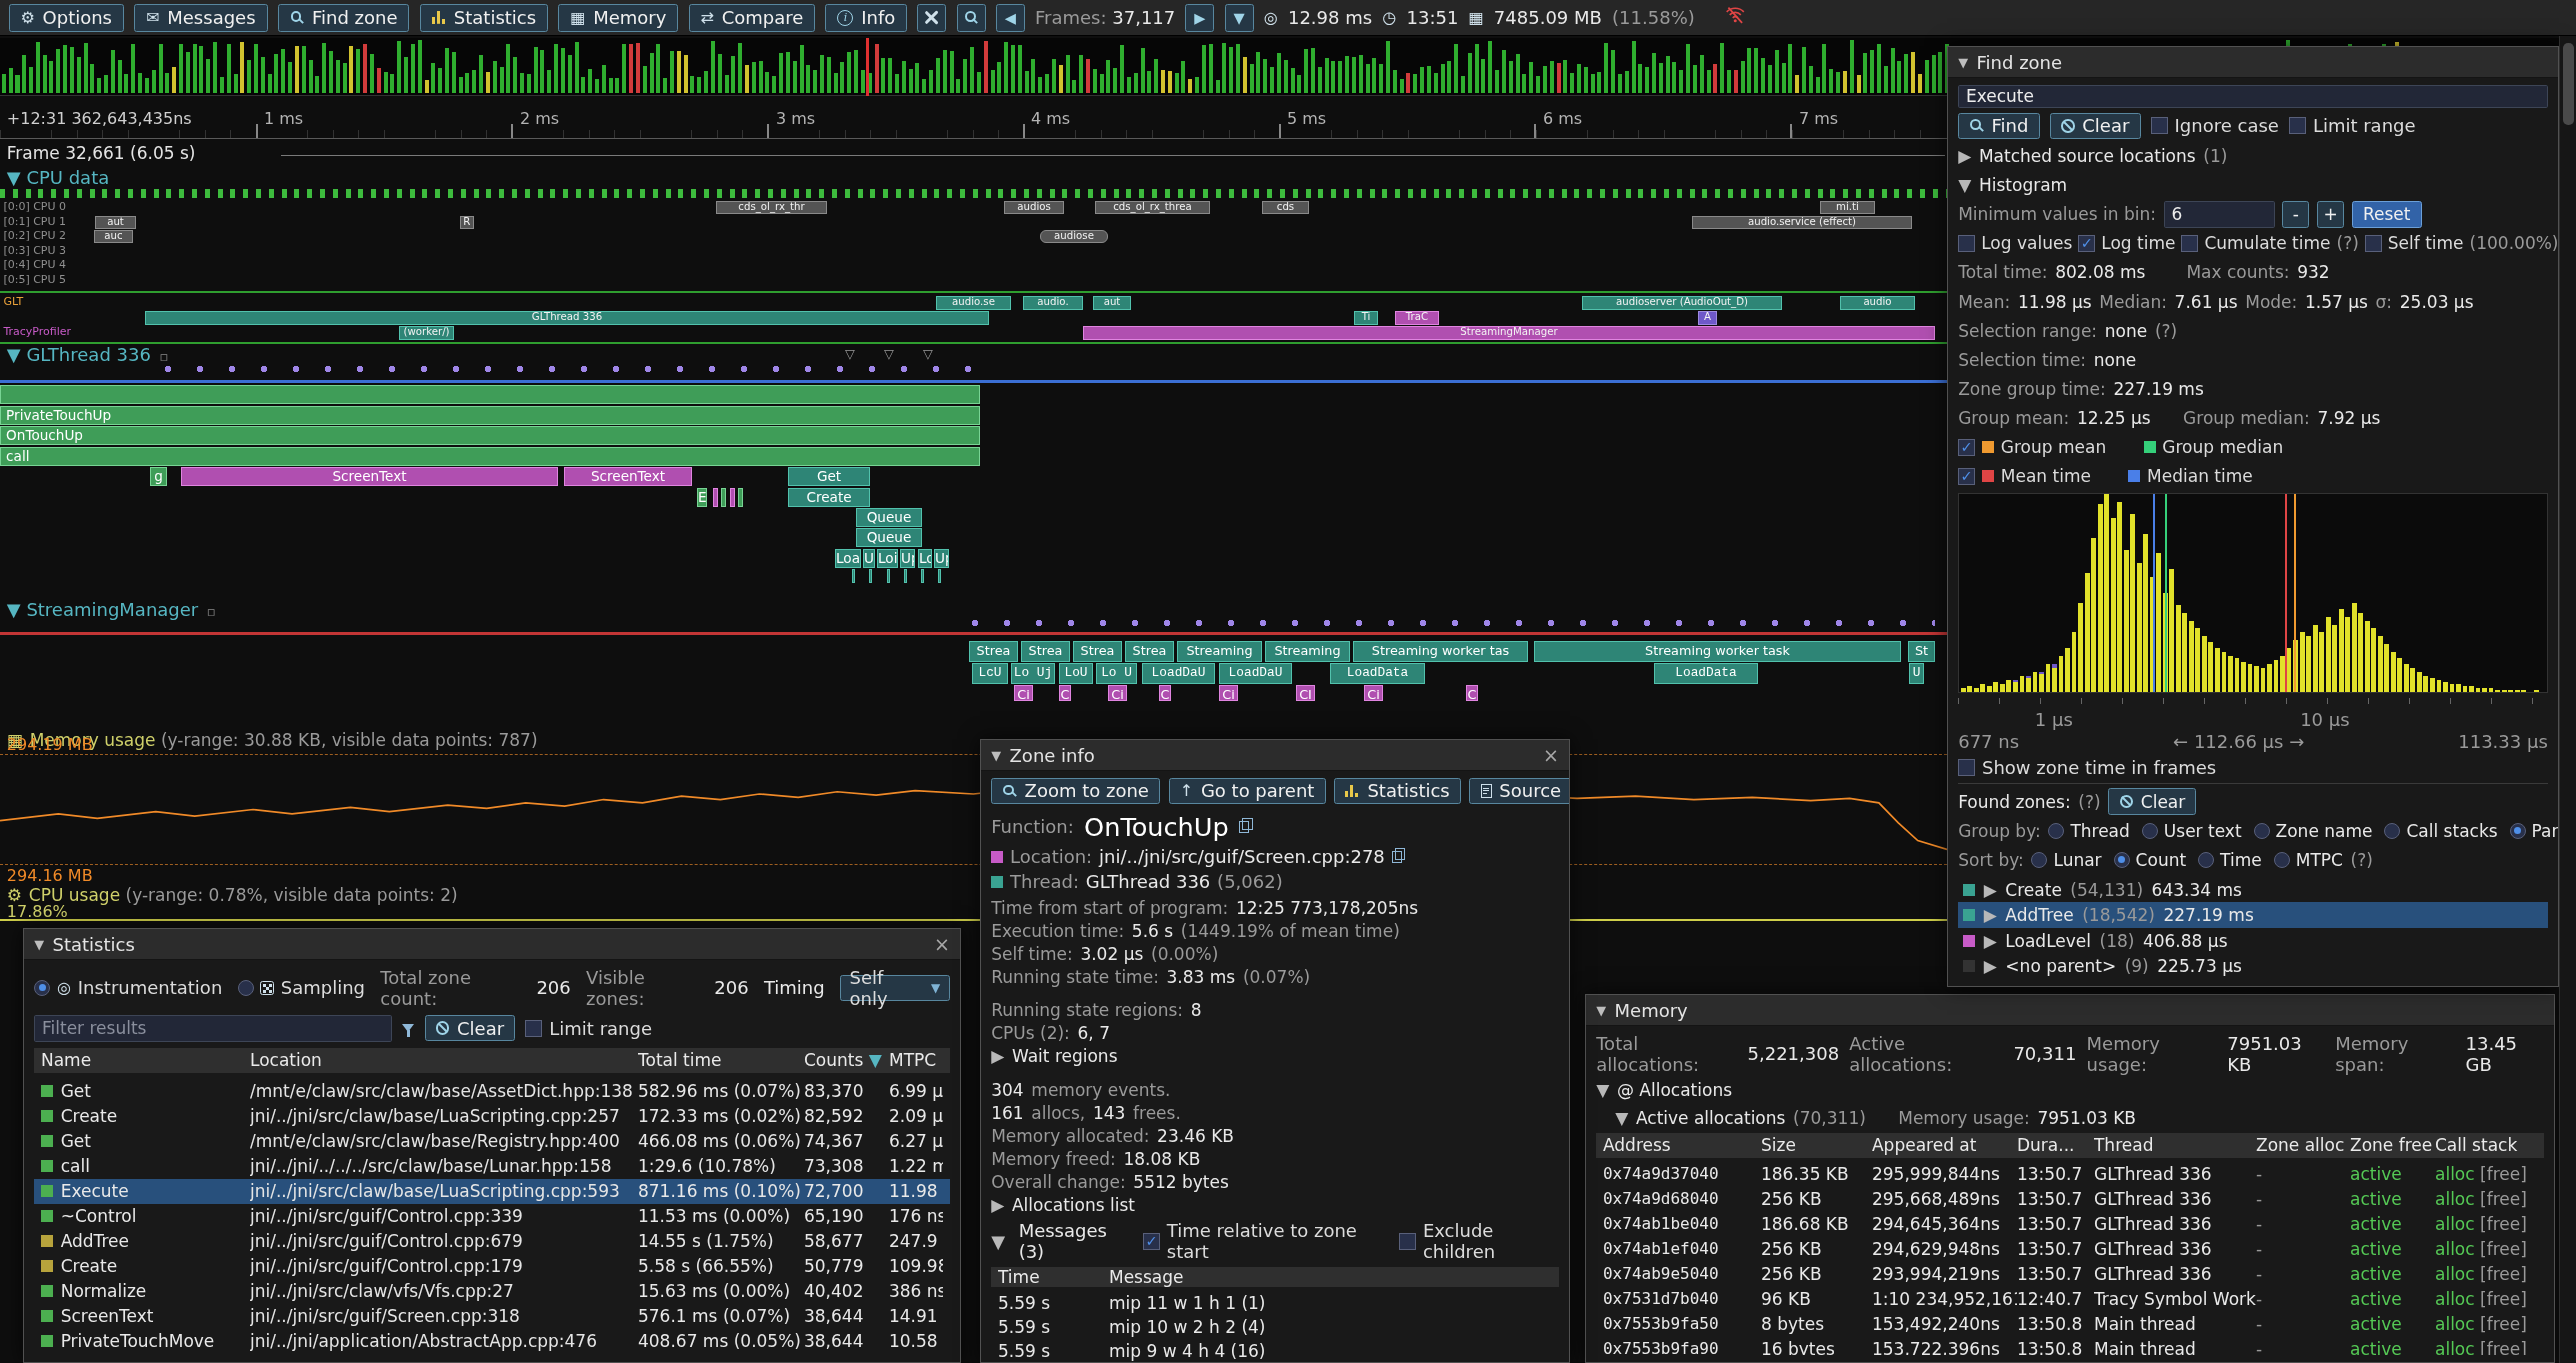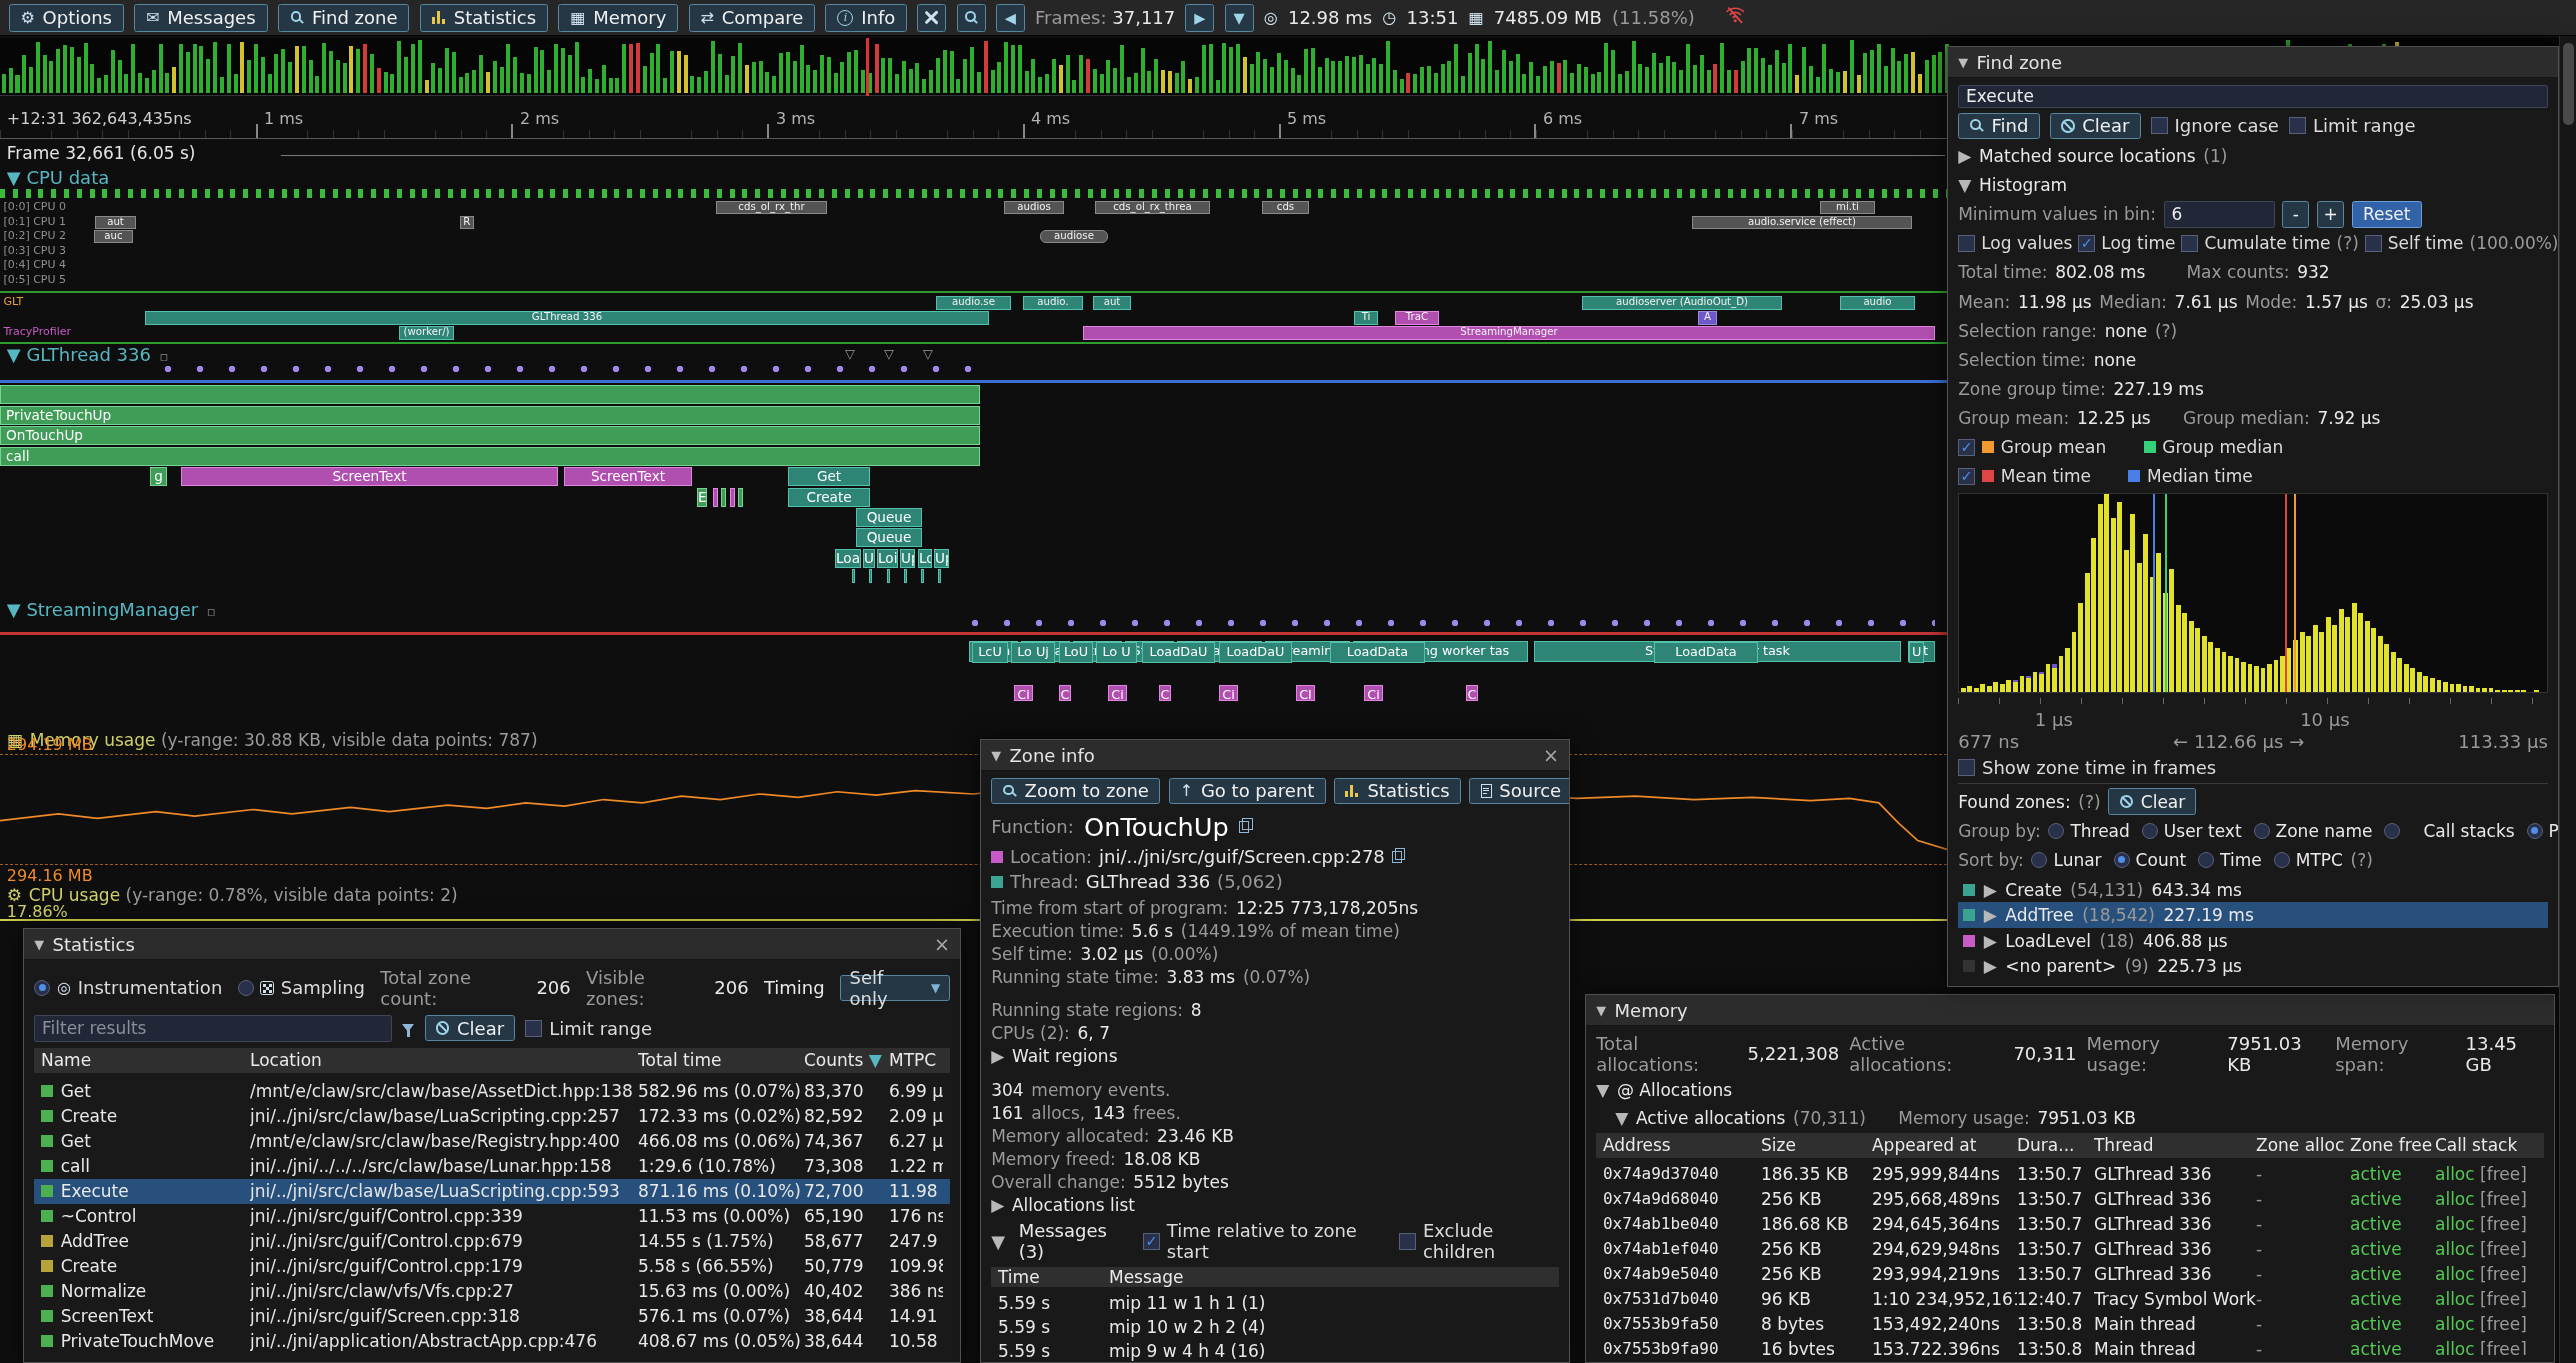--- a/index.html
+++ b/index.html
@@ -680,21 +680,21 @@
       <div class="stseg" style="left: 969px; width: 49px; background: rgb(46, 133, 118); border-color: rgb(82, 194, 173);">Strea</div>
       <div class="stseg" style="left: 1021px; width: 49px; background: rgb(46, 133, 118); border-color: rgb(82, 194, 173);">Strea</div>
       <div class="stseg" style="left: 1073px; width: 49px; background: rgb(46, 133, 118); border-color: rgb(82, 194, 173);">Strea</div>
       <div class="stseg" style="left: 1125px; width: 49px; background: rgb(46, 133, 118); border-color: rgb(82, 194, 173);">Strea</div>
       <div class="stseg" style="left: 1177px; width: 85px; background: rgb(46, 133, 118); border-color: rgb(82, 194, 173);">Streaming</div>
       <div class="stseg" style="left: 1265px; width: 85px; background: rgb(46, 133, 118); border-color: rgb(82, 194, 173);">Streaming</div>
       <div class="stseg" style="left: 1353px; width: 175px; background: rgb(46, 133, 118); border-color: rgb(82, 194, 173);">Streaming worker tas</div>
       <div class="stseg" style="left: 1534px; width: 367px; background: rgb(46, 133, 118); border-color: rgb(82, 194, 173);">Streaming worker task</div>
       <div class="stseg" style="left: 1908px; width: 27px; background: rgb(46, 133, 118); border-color: rgb(82, 194, 173);">St</div>
     </div>
-    <div class="strow" style="top: 642px;">
+    <div class="strow" style="top: 663px; font-family: Liberation Mono, monospace;">
       <div class="stseg" style="left: 972px; width: 36px; background: rgb(46, 133, 118); border-color: rgb(82, 194, 173);">LcU</div>
       <div class="stseg" style="left: 1011px; width: 44px; background: rgb(46, 133, 118); border-color: rgb(82, 194, 173);">Lo Uj</div>
       <div class="stseg" style="left: 1059px; width: 34px; background: rgb(46, 133, 118); border-color: rgb(82, 194, 173);">LoU</div>
       <div class="stseg" style="left: 1096px; width: 41px; background: rgb(46, 133, 118); border-color: rgb(82, 194, 173);">Lo U</div>
       <div class="stseg" style="left: 1142px; width: 73px; background: rgb(46, 133, 118); border-color: rgb(82, 194, 173);">LoadDaU</div>
       <div class="stseg" style="left: 1219px; width: 73px; background: rgb(46, 133, 118); border-color: rgb(82, 194, 173);">LoadDaU</div>
       <div class="stseg" style="left: 1330px; width: 95px; background: rgb(46, 133, 118); border-color: rgb(82, 194, 173);">LoadData</div>
       <div class="stseg" style="left: 1654px; width: 104px; background: rgb(46, 133, 118); border-color: rgb(82, 194, 173);">LoadData</div>
       <div class="stseg" style="left: 1909px; width: 15.3px; background: rgb(46, 133, 118); border-color: rgb(82, 194, 173);">U</div>
     </div>
@@ -1375,21 +1375,21 @@
             <span class="w">Thread</span>
           </label>
           <label class="row" style="gap: 6px;">
             <span class="rb"></span>
             <span class="w">User text</span>
           </label>
           <label class="row" style="gap: 6px;">
             <span class="rb"></span>
             <span class="w">Zone name</span>
           </label>
-          <label class="row" style="gap: 23px;">
+          <label class="row" style="gap: 6px;">
             <span class="rb"></span>
             <span class="w">Call stacks</span>
           </label>
           <label class="row" style="gap: 6px;">
             <span class="rb on"></span>
             <span class="w">Parent</span>
           </label>
         </span>
       </div>
     <div class="fz-line">

